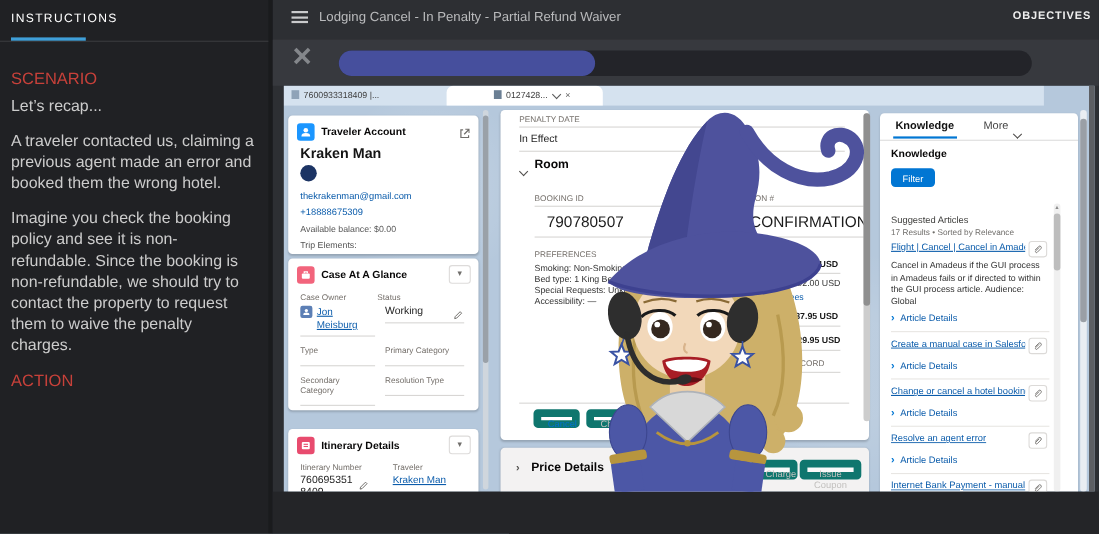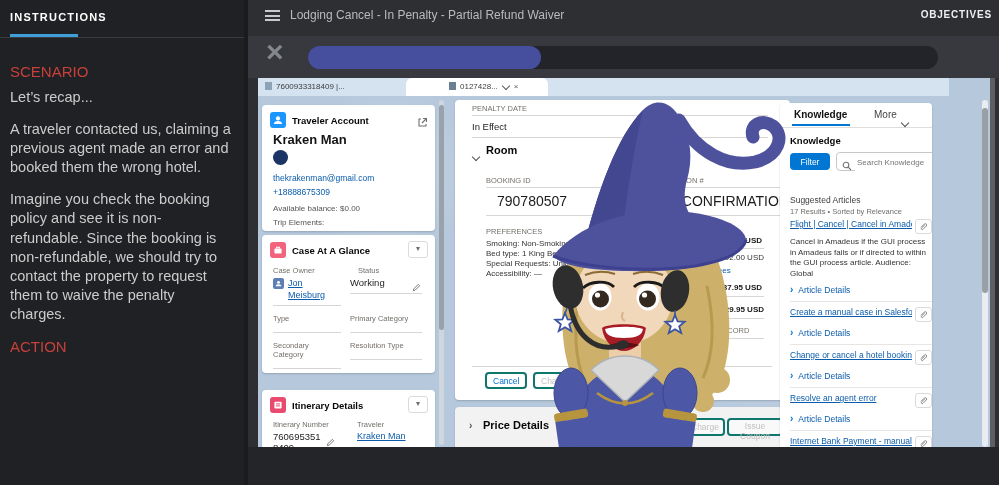--- a/index.html
+++ b/index.html
@@ -2,21 +2,21 @@
 <html><head>
 <meta charset="utf-8">
 <style>
   html,body{margin:0;padding:0;background:#17181a;}
   #page{position:relative;width:999px;height:485px;overflow:hidden;
         font-family:"Liberation Sans","DejaVu Sans",sans-serif;background:#2d2f33;}
   
   #sidebar{position:absolute;left:0;top:0;width:248px;height:485px;background:#202124;
            border-right:4px solid #1a1b1d;box-sizing:border-box;}
   .sb-header{position:relative;height:37px;border-bottom:1px solid #3a3b3e;}
-  .sb-title{position:absolute;left:10px;top:11px;font-size:11px;font-weight:bold;
+  .sb-title{position:absolute;left:10px;top:11px;font-size:11px;font-weight:normal;
             letter-spacing:1.2px;color:#ffffff;}
   .sb-underline{position:absolute;left:10px;top:34px;width:68px;height:3px;background:#3f9fd8;}
   .sb-body{padding:14px 12px 0 10px;color:#cccccc;font-size:14.5px;line-height:1.32;}
   .sb-red{color:#c7413a;font-size:15px;margin:10px 0 6px 0;font-weight:normal;}
   .sb-p{margin:0 0 13px 0;}
   
   #main{position:absolute;left:248px;top:0;width:751px;height:485px;background:#2d2f33;}
   #topbar{position:absolute;left:0;top:0;width:751px;height:32px;}
   .hamburger{position:absolute;left:17px;top:10px;width:15px;height:11px;cursor:pointer;}
   .hamburger i{display:block;height:2px;background:#c9cacc;margin-bottom:2.5px;}
@@ -41,21 +41,21 @@
   .card{position:absolute;background:#fff;border-radius:4px;box-shadow:0 1px 2px rgba(0,0,0,.18);overflow:hidden;}
   .cardhead{position:absolute;left:8px;top:7px;display:flex;align-items:center;}
   .cicon{width:16px;height:16px;border-radius:3px;display:inline-flex;align-items:center;justify-content:center;margin-right:6px;}
   .ctitle{font-size:9.5px;font-weight:bold;color:#080707;}
   .lbl{position:absolute;font-size:7.5px;color:#746f6a;}
   .val{position:absolute;font-size:9.5px;color:#1d1d1d;}
   .bigval{position:absolute;font-size:14px;color:#1b1b1b;}
   .small{position:absolute;font-size:8px;color:#333;}
   .fline{position:absolute;height:1px;background:#d8d6d4;}
   .sflink{color:#0b5cab;text-decoration:none;cursor:pointer;}
-  .sfbtn{position:absolute;box-sizing:border-box;border:2px solid #0f766e;border-radius:4px;background:#fff;
+  .sfbtn{position:absolute;box-sizing:border-box;border:7px solid #0f766e;border-radius:4px;background:#fff;
          font-size:8.5px;text-align:center;cursor:pointer;}
   .sfbtn.on{color:#0070d2;}
   .sfbtn.off{color:#c3c1bf;}
   .ddbtn{position:absolute;width:18px;height:15px;border:1px solid #dddbda;border-radius:3px;background:#fff;
          text-align:center;line-height:13px;font-size:8px;color:#706e6b;cursor:pointer;}
   .chev{display:inline-block;width:5px;height:5px;border-right:1.5px solid #514f4d;border-bottom:1.5px solid #514f4d;}
   .chev-d{transform:rotate(45deg);}
   .kchev{color:#0176d3;font-weight:bold;font-size:10px;margin-right:5px;}
   .scroll{position:absolute;border-radius:3px;}
   
@@ -153,21 +153,21 @@
         <div class="lbl" style="left:11px;top:31px;">Case Owner</div>
         <span style="position:absolute;left:11px;top:43px;width:11px;height:11px;border-radius:2px;background:#5c7fb5;display:inline-flex;align-items:center;justify-content:center;">
           <svg width="7" height="7" viewBox="0 0 10 10">
               <circle cx="5" cy="3.4" r="2.1" fill="#fff"></circle>
               <path d="M1,9 a4,3 0 0 1 8,0 z" fill="#fff"></path>
             </svg>
         </span>
         <a class="sflink" style="position:absolute;left:26px;top:43px;font-size:9px;text-decoration:underline;">Jon</a>
         <a class="sflink" style="position:absolute;left:26px;top:55px;font-size:9px;text-decoration:underline;">Meisburg</a>
         <div class="fline" style="left:11px;top:70px;width:68px;"></div>
-        <div class="lbl" style="left:96px;top:31px;">Status</div>
+        <div class="lbl" style="left:81px;top:31px;">Status</div>
         <div class="val" style="left:88px;top:42px;">Working</div>
         <span style="position:absolute;left:150px;top:43px;cursor:pointer;">
           <svg width="9" height="9" viewBox="0 0 10 10">
               <path d="M1.5,8.5 L2,6.5 L7,1.5 L8.5,3 L3.5,8 Z" stroke="#706e6b" stroke-width="1" fill="none"></path>
             </svg>
         </span>
         <div class="fline" style="left:88px;top:58px;width:72px;"></div>
         <div class="lbl" style="left:11px;top:79px;">Type</div>
         <div class="fline" style="left:11px;top:97px;width:68px;"></div>
         <div class="lbl" style="left:88px;top:79px;">Primary Category</div>
@@ -250,38 +250,29 @@
         <span class="kchev" style="position:absolute;left:14px;top:13px;color:#514f4d;">›</span>
         <div style="position:absolute;left:28px;top:12px;font-size:11px;font-weight:bold;color:#080707;cursor:pointer;">Price Details</div>
         <button class="sfbtn off" style="left:228px;top:11px;width:42px;height:18px;background:#f9f9f9;">Charge</button>
         <button class="sfbtn off" style="left:272px;top:11px;width:56px;height:18px;background:#f9f9f9;">Issue Coupon</button>
       </div>
 
       <div class="scroll" style="left:527px;top:25px;width:6px;height:280px;background:#cdcdcd;">
         <div style="position:absolute;left:0;top:0;width:6px;height:175px;background:#8f8f8f;border-radius:3px;"></div>
       </div>
 
-      <div class="card" style="left:522px;top:25px;width:152px;height:344px;border-radius:4px 4px 0 0;">
+      <div class="card" style="left:542px;top:25px;width:180px;height:344px;border-radius:4px 4px 0 0;">
         <div style="position:absolute;left:0;top:0;width:180px;height:24px;border-bottom:1px solid #ddd;">
           <span class="ktab" style="left:14px;top:6px;font-weight:bold;color:#111;">Knowledge</span>
           <span style="position:absolute;left:12px;top:21px;width:58px;height:2px;background:#0176d3;"></span>
           <span class="ktab" style="left:94px;top:6px;">More</span>
           <span style="position:absolute;left:122px;top:9px;"><span class="chev chev-d"></span></span>
         </div>
         <div style="position:absolute;left:10px;top:32px;font-size:9.5px;font-weight:bold;color:#080707;">Knowledge</div>
         <button style="position:absolute;left:10px;top:50px;width:40px;height:17px;background:#0176d3;color:#fff;font-size:8.5px;border:none;border-radius:4px;cursor:pointer;text-align:center;">Filter</button>
-        <div style="position:absolute;left:56px;top:49px;width:114px;height:19px;border:1px solid #c9c7c5;border-radius:4px;background:#fff;box-sizing:border-box;">
-          <span style="position:absolute;left:5px;top:4px;">
-            <svg width="10" height="10" viewBox="0 0 10 10">
-                <circle cx="4" cy="4" r="2.8" stroke="#747474" stroke-width="1.1" fill="none"></circle>
-                <path d="M6.2,6.2 L9,9" stroke="#747474" stroke-width="1.1"></path>
-              </svg>
-          </span>
-          <input style="position: absolute; left: 18px; top: 1px; width: 90px; height: 15px; border: none; outline: none; font-size: 8px; color: rgb(68, 68, 68); font-family: inherit;" placeholder="Search Knowledge">
-        </div>
         <div style="position:absolute;left:10px;top:92px;font-size:8.5px;color:#3e3e3c;">Suggested Articles</div>
         <div style="position:absolute;left:10px;top:104px;font-size:7.5px;color:#706e6b;">17 Results • Sorted by Relevance</div>
 
         <div style="position:absolute;left:10px;top:116px;width:144px;">
           <div class="kart">
             <div class="kart-row">
                 <a class="kart-title">Flight | Cancel | Cancel in Amadeus (I</a>
                 <span class="clipbtn">
                   <svg width="9" height="9" viewBox="0 0 11 11">
                     <path d="M2.5,6.5 L6.5,2.5 a1.7,1.7 0 0 1 2.4,2.4 L4.8,9 a1.1,1.1 0 0 1 -1.6,-1.6 L7,3.6" stroke="#706e6b" stroke-width="1" fill="none"></path>

